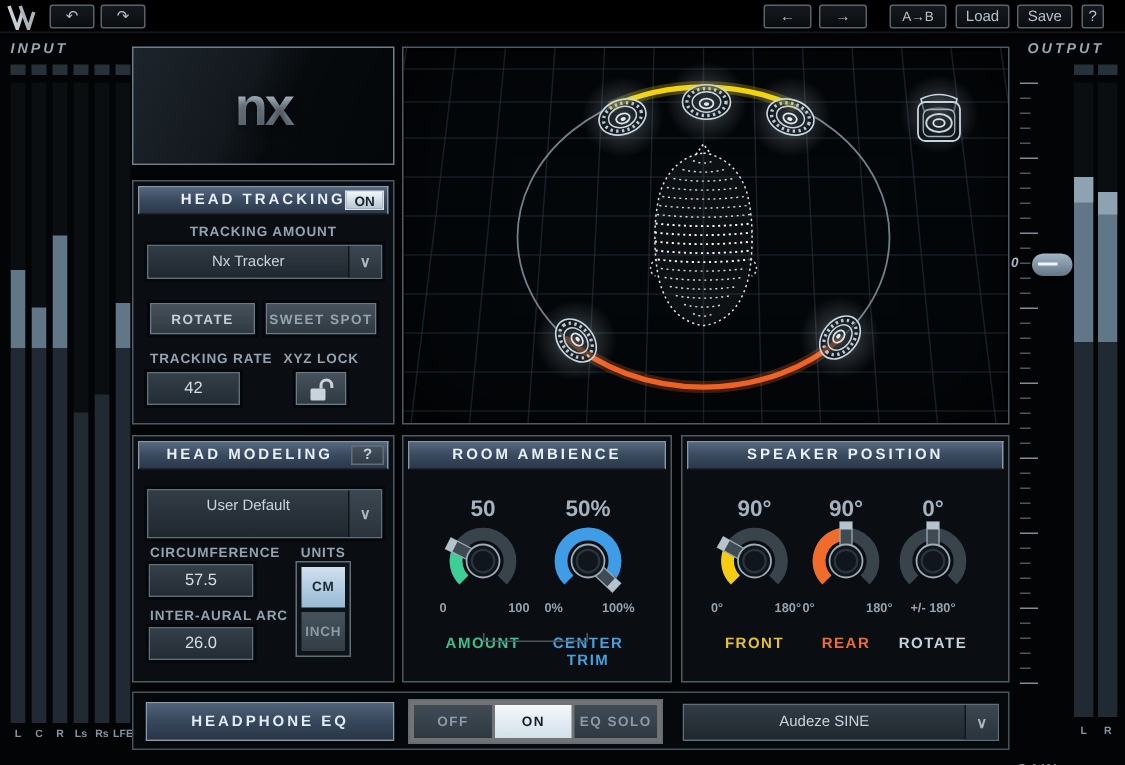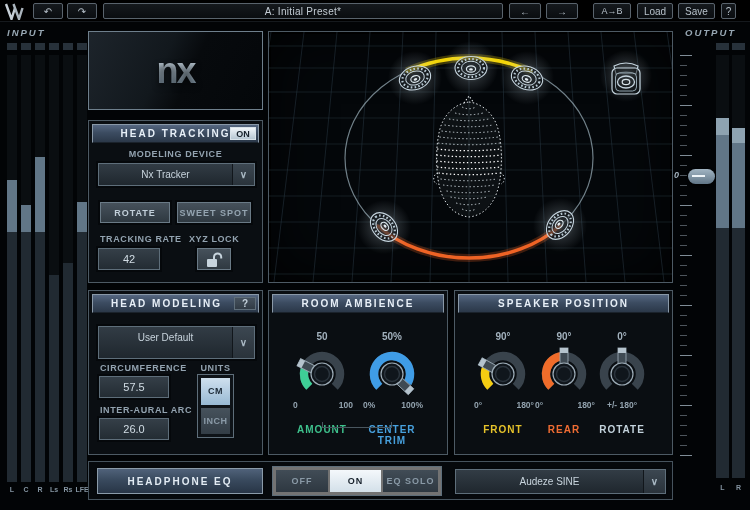--- a/index.html
+++ b/index.html
@@ -37,21 +37,21 @@
 
   .vbox { position:absolute; border:1px solid #5e6e7a; outline:2px solid #05080b;
           background:linear-gradient(#353f48,#232c33); color:#d2dde5; font-size:11px; text-align:center; }
   .pbtn { position:absolute; border:1px solid #6a7a86; outline:2px solid #05080b;
           background:linear-gradient(#46515b,#2f3941); color:#c2cfd9; font-size:9px; font-weight:bold;
           letter-spacing:1px; display:flex; align-items:center; justify-content:center; }
   .pbtn.dim { color:#94a4b0; }
 
   
   .kcol { position:absolute; width:74px; top:40px; text-align:center; }
-  .kval { font-size:10px; font-weight:bold; color:#a3b2be; height:14px; }
+  .kval { font-size:15px; font-weight:bold; color:#a3b2be; height:14px; }
   .kdial { width:58px; height:58px; margin:0 auto; }
   .krange { position:relative; height:11px; font-size:8.5px; font-weight:bold; color:#93a3af; margin-top:-3px; }
   .rmin { position:absolute; left:8px; } .rmax { position:absolute; right:6px; }
   .rcen { position:absolute; left:0; right:0; text-align:center; }
   .klabel { margin-top:13px; font-size:10px; font-weight:bold; letter-spacing:1px; color:#c3d2dc; }
   .bracket { position:absolute; border:1px solid #49565f; border-top:none; height:6px; }
 
   
   .unitsbox { position:absolute; border:1px solid #5e6e7a; background:#0e1318; padding:3px; display:flex; flex-direction:column; gap:3px; }
   .ubtn { flex:1; display:flex; align-items:center; justify-content:center; font-size:9px; font-weight:bold;
@@ -93,21 +93,20 @@
     <svg class="wlogo" width="25" height="17" viewBox="0 0 25 17">
       <path d="M2 1 L7.5 16 L11 5" fill="none" stroke="#c6cfd6" stroke-width="2.4"></path>
       <path d="M9.5 1 L15 16 L18.5 5" fill="none" stroke="#aab4bc" stroke-width="2.4"></path>
     </svg>
     <div class="tbtn" style="left:33px;width:30px">
         <span>↶</span>
       </div>
     <div class="tbtn" style="left:67px;width:30px">
         <span>↷</span>
       </div>
-    <div class="tbtn preset" style="left:103px;width:400px">A: Initial Preset*</div>
     <div class="tbtn" style="left:509px;width:32px">
         <span>←</span>
       </div>
     <div class="tbtn" style="left:546px;width:32px">
         <span>→</span>
       </div>
     <div class="tbtn" style="left:593px;width:38px;font-size:9px">A→B</div>
     <div class="tbtn" style="left:637px;width:36px">Load</div>
     <div class="tbtn" style="left:678px;width:37px">Save</div>
     <div class="tbtn" style="left:721px;width:15px">?</div>
@@ -217,21 +216,21 @@
 
   <div class="panel logo-panel" style="left:88px;top:31px;width:175px;height:79px">
     <div class="logo-text">nx</div>
   </div>
 
   <div class="panel" style="left:88px;top:120px;width:175px;height:163px">
     <div class="phead">
       <div class="ptitle" style="">HEAD TRACKING</div>
       <div class="onbtn">ON</div>
     </div>
-    <div class="slab" style="left:0;right:0;top:28px;text-align:center">MODELING DEVICE</div>
+    <div class="slab" style="left:0;right:0;top:28px;text-align:center">TRACKING AMOUNT</div>
     <div class="dd" style="left:9px;top:42px;width:157px;height:23px">
       <span class="val">Nx Tracker</span>
       <span class="chev">∨</span>
     </div>
     <div class="pbtn" style="left:11px;top:81px;width:70px;height:21px">ROTATE</div>
     <div class="pbtn dim" style="left:88px;top:81px;width:74px;height:21px">SWEET SPOT</div>
     <div class="slab" style="left:11px;top:113px">TRACKING RATE</div>
     <div class="slab" style="left:100px;top:113px">XYZ LOCK</div>
     <div class="vbox" style="left:9px;top:127px;width:62px;height:22px;line-height:20px">42</div>
     <div class="pbtn" style="left:108px;top:127px;width:34px;height:22px">

